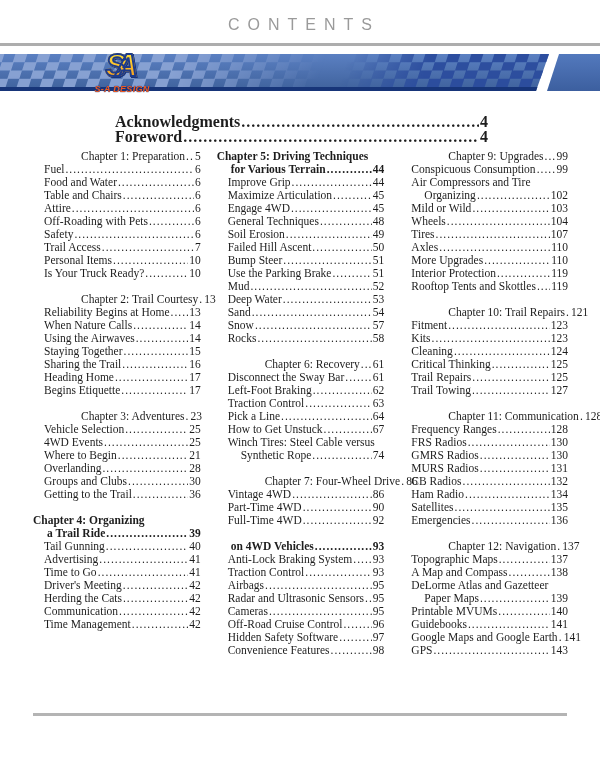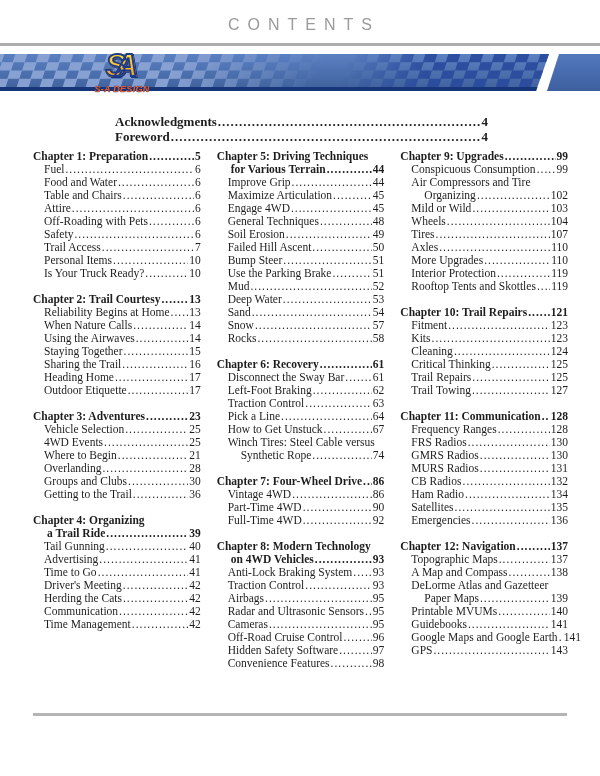--- a/index.html
+++ b/index.html
@@ -45,26 +45,26 @@
     text-shadow:0 0 1px #1d3b8c,0 0 1px #1d3b8c;}
 
   
   .row{display:flex;align-items:baseline;}
   .lbl{white-space:nowrap;}
   .dots{flex:1 1 auto;overflow:hidden;white-space:nowrap;min-width:4px;margin:0 1px;}
   .dots::after{content:"........................................................................................................................................................";letter-spacing:1px;}
   .pg{white-space:nowrap;}
 
   .front-matter{position:absolute;top:114px;left:115px;width:373px;
-    font-weight:bold;font-size:13px;line-height:15px;}
+    font-weight:bold;font-size:16px;line-height:15px;}
 
   .toc{position:absolute;top:150px;left:33px;width:535px;display:flex;gap:16px;}
   .toc-col{flex:1 1 0;min-width:0;font-size:11.5px;line-height:13px;}
   .sec{margin-bottom:13px;}
-  .h{font-weight:bold;}
+  .h{font-weight:normal;margin-left:48px;}
   .h-l1{font-weight:bold;}
   .h-l2{padding-left:14px;font-weight:bold;}
   .e{padding-left:11px;}
   .e-l1{padding-left:11px;}
   .e-l2{padding-left:24px;}
 
   .rule-bottom{position:absolute;top:713px;left:33px;width:534px;height:3px;background:#b4b4b4;}
 </style>
 </head>
 <body>
@@ -185,21 +185,21 @@
             <span class="lbl">Sharing the Trail</span>
             <span class="dots"></span>
             <span class="pg">16</span>
           </div>
           <div class="row e">
             <span class="lbl">Heading Home</span>
             <span class="dots"></span>
             <span class="pg">17</span>
           </div>
           <div class="row e">
-            <span class="lbl">Outdoor Etiquette</span>
+            <span class="lbl">Begins Etiquette</span>
             <span class="dots"></span>
             <span class="pg">17</span>
           </div>
         </div>
         <div class="sec">
           <div class="row h">
             <span class="lbl">Chapter 3: Adventures</span>
             <span class="dots"></span>
             <span class="pg">23</span>
           </div>
@@ -406,21 +406,20 @@
             <span class="dots"></span>
             <span class="pg">90</span>
           </div>
           <div class="row e">
             <span class="lbl">Full-Time 4WD</span>
             <span class="dots"></span>
             <span class="pg">92</span>
           </div>
         </div>
         <div class="sec">
-          <div class="h-l1">Chapter 8: Modern Technology</div>
           <div class="row h-l2">
             <span class="lbl">on 4WD Vehicles</span>
             <span class="dots"></span>
             <span class="pg">93</span>
           </div>
           <div class="row e">
             <span class="lbl">Anti-Lock Braking System</span>
             <span class="dots"></span>
             <span class="pg">93</span>
           </div>

